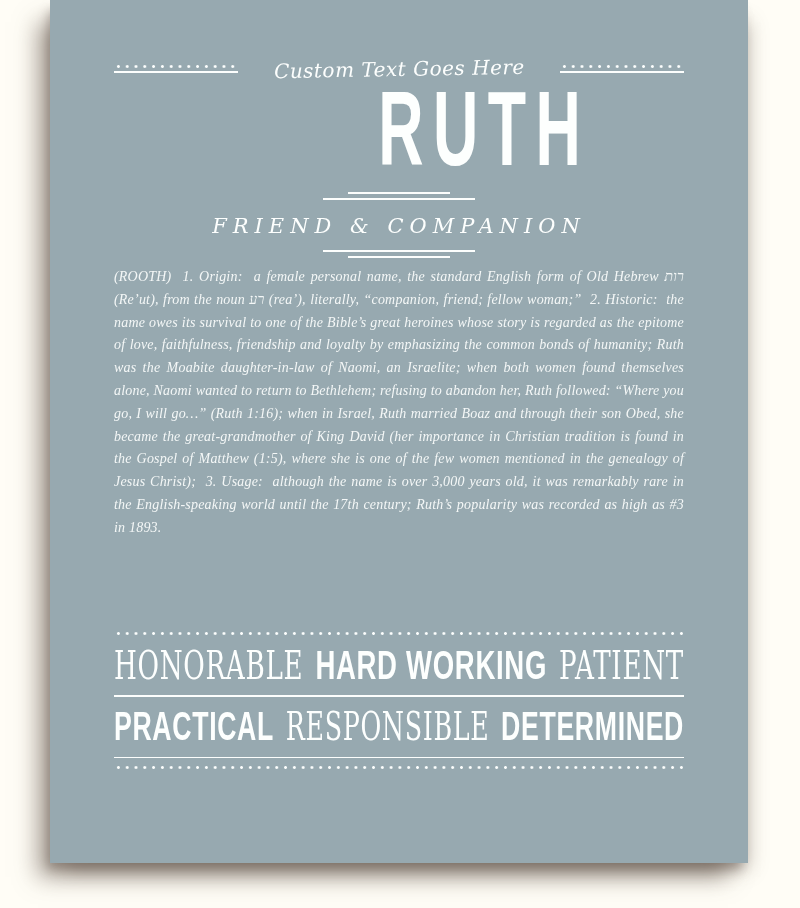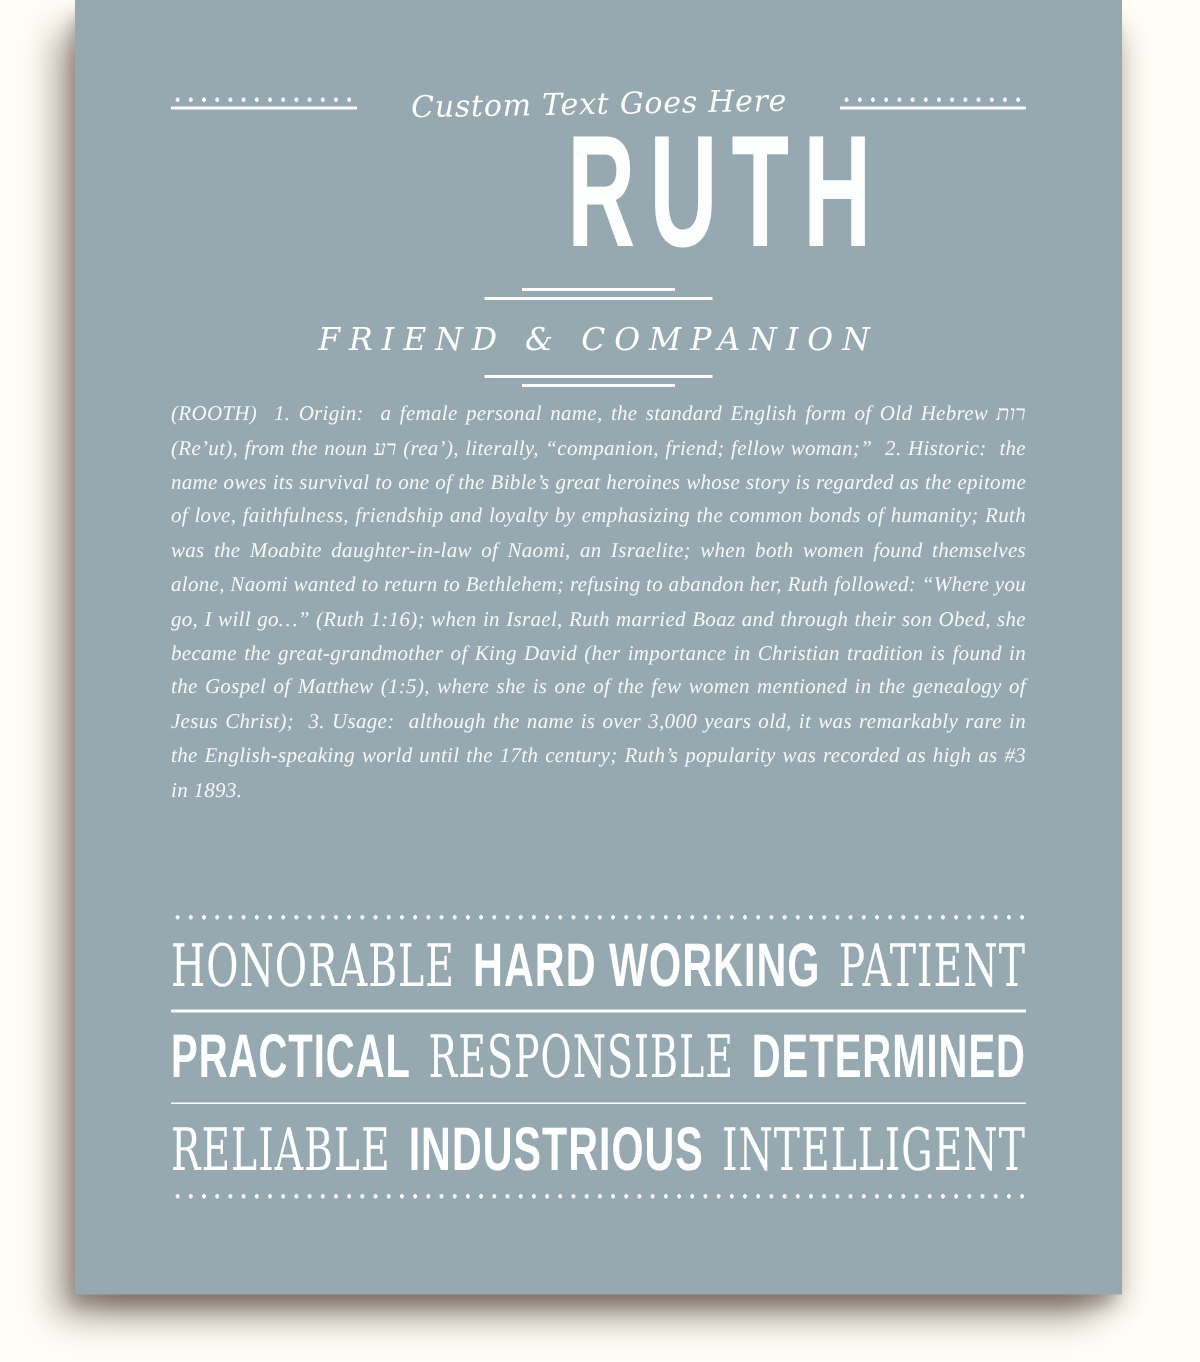--- a/index.html
+++ b/index.html
@@ -52,21 +52,21 @@
   .subtitle{display:inline-block;font-family:"DejaVu Serif",serif;font-size:21px;
     letter-spacing:6px;white-space:nowrap;color:#fdfffe;}
 
   
   .definition{position:absolute;top:266px;left:0;width:570px;
     font-family:"Liberation Serif",serif;font-size:14px;line-height:22.8px;
     letter-spacing:.2px;color:var(--ink-soft);
     text-align:justify;white-space:pre-wrap;font-style:italic;}
 
   
-  .traits{position:absolute;top:610px;left:0;width:570px;}
+  .traits{position:absolute;top:632px;left:0;width:570px;}
   .dotted-sep{height:3px;width:100%;
     background-image:radial-gradient(circle,var(--ink) 1.3px,transparent 1.5px);
     background-size:8.8px 3px;background-repeat:repeat-x;background-position:left center;}
   .trait-row-wrap{width:570px;height:44px;margin-top:9px;text-align:center;
     display:flex;align-items:center;justify-content:center;}
   .trait-row{display:inline-flex;gap:18px;white-space:nowrap;align-items:baseline;}
   .t-serif{font-family:"DejaVu Serif",serif;font-size:39px;letter-spacing:1px;color:#fdfffe;}
   .t-sans{font-family:"Liberation Sans",sans-serif;font-weight:bold;font-size:41px;
     letter-spacing:1px;color:#fdfffe;}
   .row-sep{height:1.5px;width:100%;background:var(--ink);margin-top:8px;}
@@ -133,25 +133,18 @@
 
         <div class="trait-row-wrap">
           <span class="trait-row fit-x" style="transform: scaleX(0.6507);">
             <span class="t-sans">PRACTICAL</span>
             <span class="t-serif">RESPONSIBLE</span>
             <span class="t-sans">DETERMINED</span>
           </span>
         </div>
         <div class="row-sep"></div>
 
-        <div class="trait-row-wrap">
-          <span class="trait-row fit-x" style="transform: scaleX(0.6707);">
-            <span class="t-serif">RELIABLE</span>
-            <span class="t-sans">INDUSTRIOUS</span>
-            <span class="t-serif">INTELLIGENT</span>
-          </span>
-        </div>
         <div class="dotted-sep bottom-dots"></div>
       </div>
 
     </div>
   </div>
 </div>
 
 </body></html>

